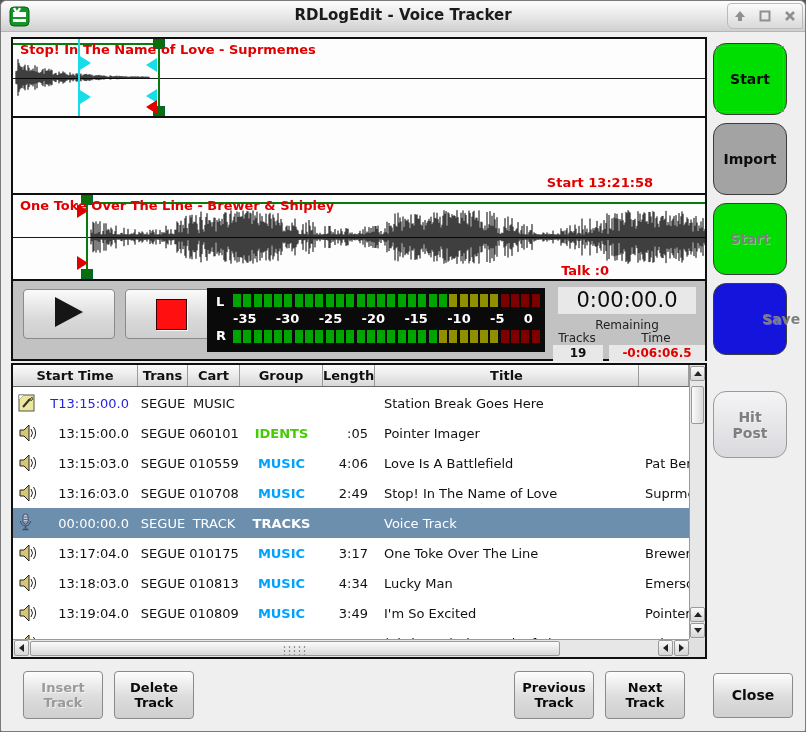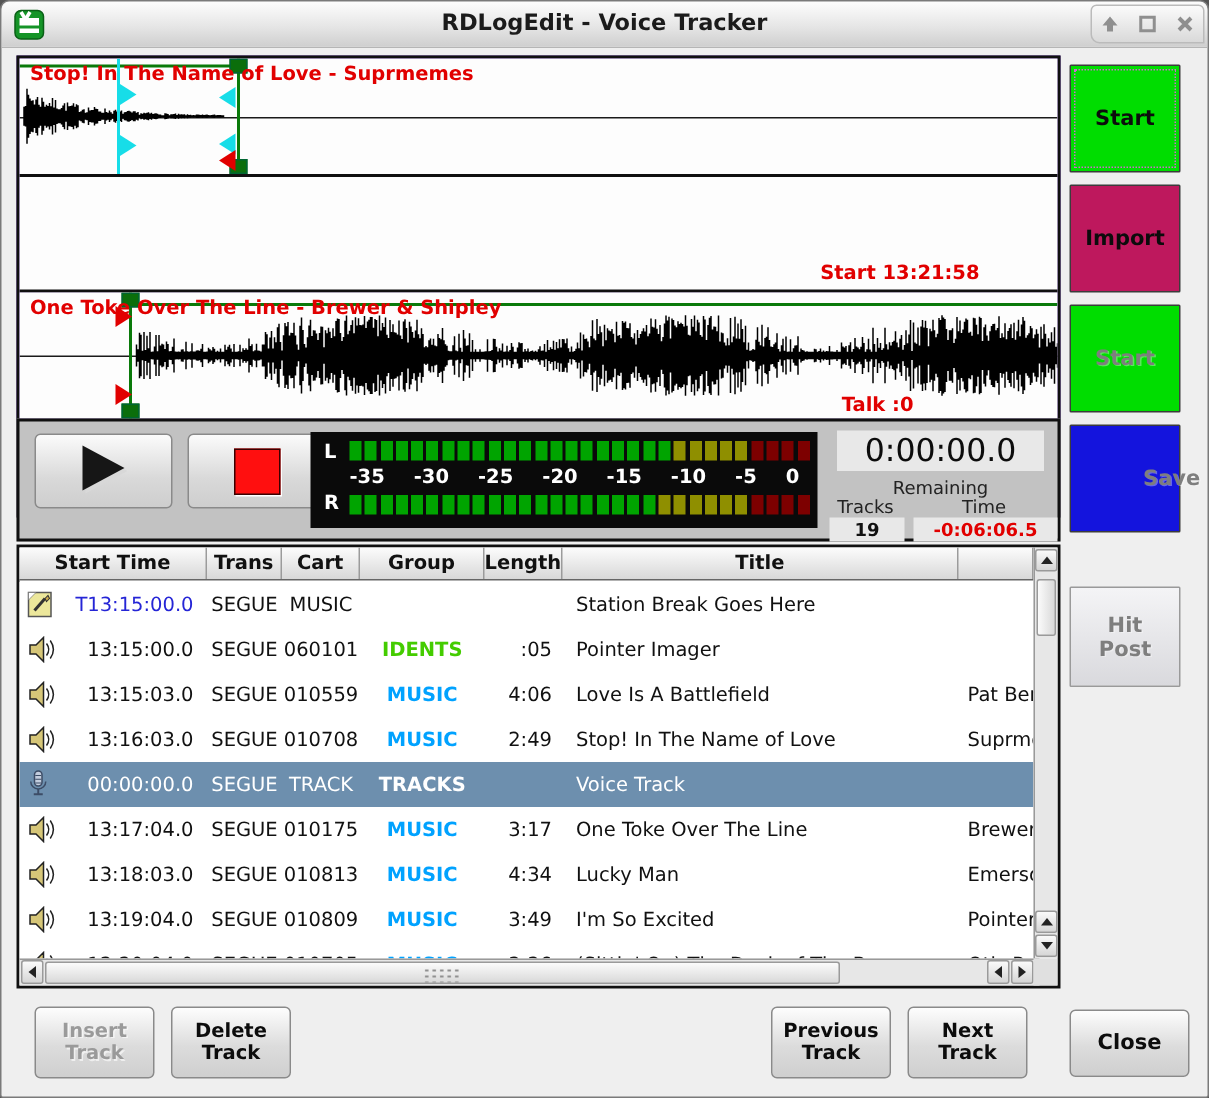--- a/index.html
+++ b/index.html
@@ -13,21 +13,21 @@
     border-bottom:1px solid #b5b5b5;border-radius:6px 6px 0 0;}
   .app-icon{position:absolute;left:8px;top:4px;width:22px;height:23px;}
   .title{position:absolute;left:0;right:0;top:5px;text-align:center;
     font-weight:bold;font-size:15px;color:#1b1b1b;}
   .win-controls{position:absolute;right:2px;top:2px;height:26px;width:76px;
     background:linear-gradient(180deg,#fbfbfb,#d9d9d9);border:1px solid #bbb;
     border-radius:4px 4px 0 6px;display:flex;align-items:center;justify-content:space-around;}
   .winbtn{width:20px;height:20px;display:flex;align-items:center;justify-content:center;cursor:default;}
   
   .tracker{position:absolute;left:10px;top:36px;width:696px;height:308px;
-    border:2px solid #101010;background:#4c1d95;}
+    border:2px solid #101010;background:#3b82f6;}
   .pane{position:relative;width:100%;background:#fdfdfd;overflow:hidden;}
   .pane1{height:79px;border-bottom:2px solid #101010;}
   .pane2{height:77px;border-bottom:2px solid #101010;}
   .pane3{height:84px;}
   .pane-title{position:absolute;left:7px;top:3px;font-size:13px;font-weight:bold;color:#e10000;z-index:5;}
   .centerline{position:absolute;left:0;right:0;top:50%;height:1px;background:#1a1a1a;}
   .wave{position:absolute;left:0;top:0;}
   .red-label{position:absolute;font-size:13px;font-weight:bold;color:#e10000;z-index:5;}
   .start-label{right:52px;bottom:3px;}
   .talk-label{right:96px;bottom:1px;}
@@ -60,21 +60,21 @@
   .elapsed{position:absolute;left:545px;top:6px;width:138px;height:27px;background:#e8e8e8;
     font-size:21px;text-align:center;line-height:27px;color:#0c0c0c;}
   .rem-label{position:absolute;left:545px;top:37px;width:138px;text-align:center;font-size:12px;color:#222;}
   .tracks-label{position:absolute;left:531px;top:50px;width:66px;text-align:center;font-size:12px;color:#222;}
   .time-label{position:absolute;left:598px;top:50px;width:90px;text-align:center;font-size:12px;color:#222;}
   .tracks-value{position:absolute;left:540px;top:64px;width:50px;height:16px;background:#e8e8e8;
     font-size:12px;font-weight:bold;text-align:center;line-height:16px;}
   .time-value{position:absolute;left:596px;top:64px;width:96px;height:16px;background:#e8e8e8;
     font-size:12px;font-weight:bold;color:#e10000;text-align:center;line-height:16px;}
   
-  .sidebtn{position:absolute;left:712px;width:74px;height:72px;border:1px solid #3c3c3c;border-radius:1px;
+  .sidebtn{position:absolute;left:712px;width:74px;height:72px;border:1px solid #3c3c3c;border-radius:13px;
     font-family:inherit;font-weight:bold;font-size:14px;color:#0c0c0c;}
   .sidebtn.gray{background:linear-gradient(180deg,#f4f4f6,#d9d9dd);border:1px solid #9a9a9a;height:67px;}
   .sidebtn.disabled{color:#7e7e7e;text-shadow:1px 1px 0 rgba(255,255,255,.35);}
   .focusring{position:absolute;inset:3px;border:1px dotted #d06ad0;pointer-events:none;}
   #sb0{top:42px;} #sb1{top:122px;} #sb2{top:202px;} #sb3{top:282px;padding-left:48px;}
   #sb4{top:390px;} #sb5{top:560px;}
   
   .logtable{position:absolute;left:10px;top:362px;width:696px;height:296px;border:2px solid #101010;background:#fff;}
   .thead{position:absolute;left:0;top:0;width:676px;height:22px;display:grid;
     grid-template-columns:125px 50px 52px 83px 52px 264px 50px;
@@ -281,21 +281,21 @@
     <div class="elapsed">0:00:00.0</div>
     <div class="rem-label">Remaining</div>
     <div class="tracks-label">Tracks</div>
     <div class="time-label">Time</div>
     <div class="tracks-value">19</div>
     <div class="time-value">-0:06:06.5</div>
   </div>
 
   <button class="sidebtn" id="sb0" style="background: rgb(0, 221, 0);">Start</button>
   <div class="focusring" style="left:715px;top:45px;width:68px;height:66px;"></div>
-  <button class="sidebtn" id="sb1" style="background: #be185d;">Import</button>
+  <button class="sidebtn" id="sb1" style="background: #a3a3a3;">Import</button>
   <button class="sidebtn disabled" id="sb2" style="background: rgb(0, 221, 0);">Start</button>
   <button class="sidebtn disabled" id="sb3" style="background: rgb(20, 20, 221);">Save</button>
   <button class="sidebtn gray disabled" id="sb4">Hit Post</button>
 
   <div class="logtable">
     <div class="thead" id="thead">
         <div class="hcell">Start Time</div>
         <div class="hcell">Trans</div>
         <div class="hcell">Cart</div>
         <div class="hcell">Group</div>

